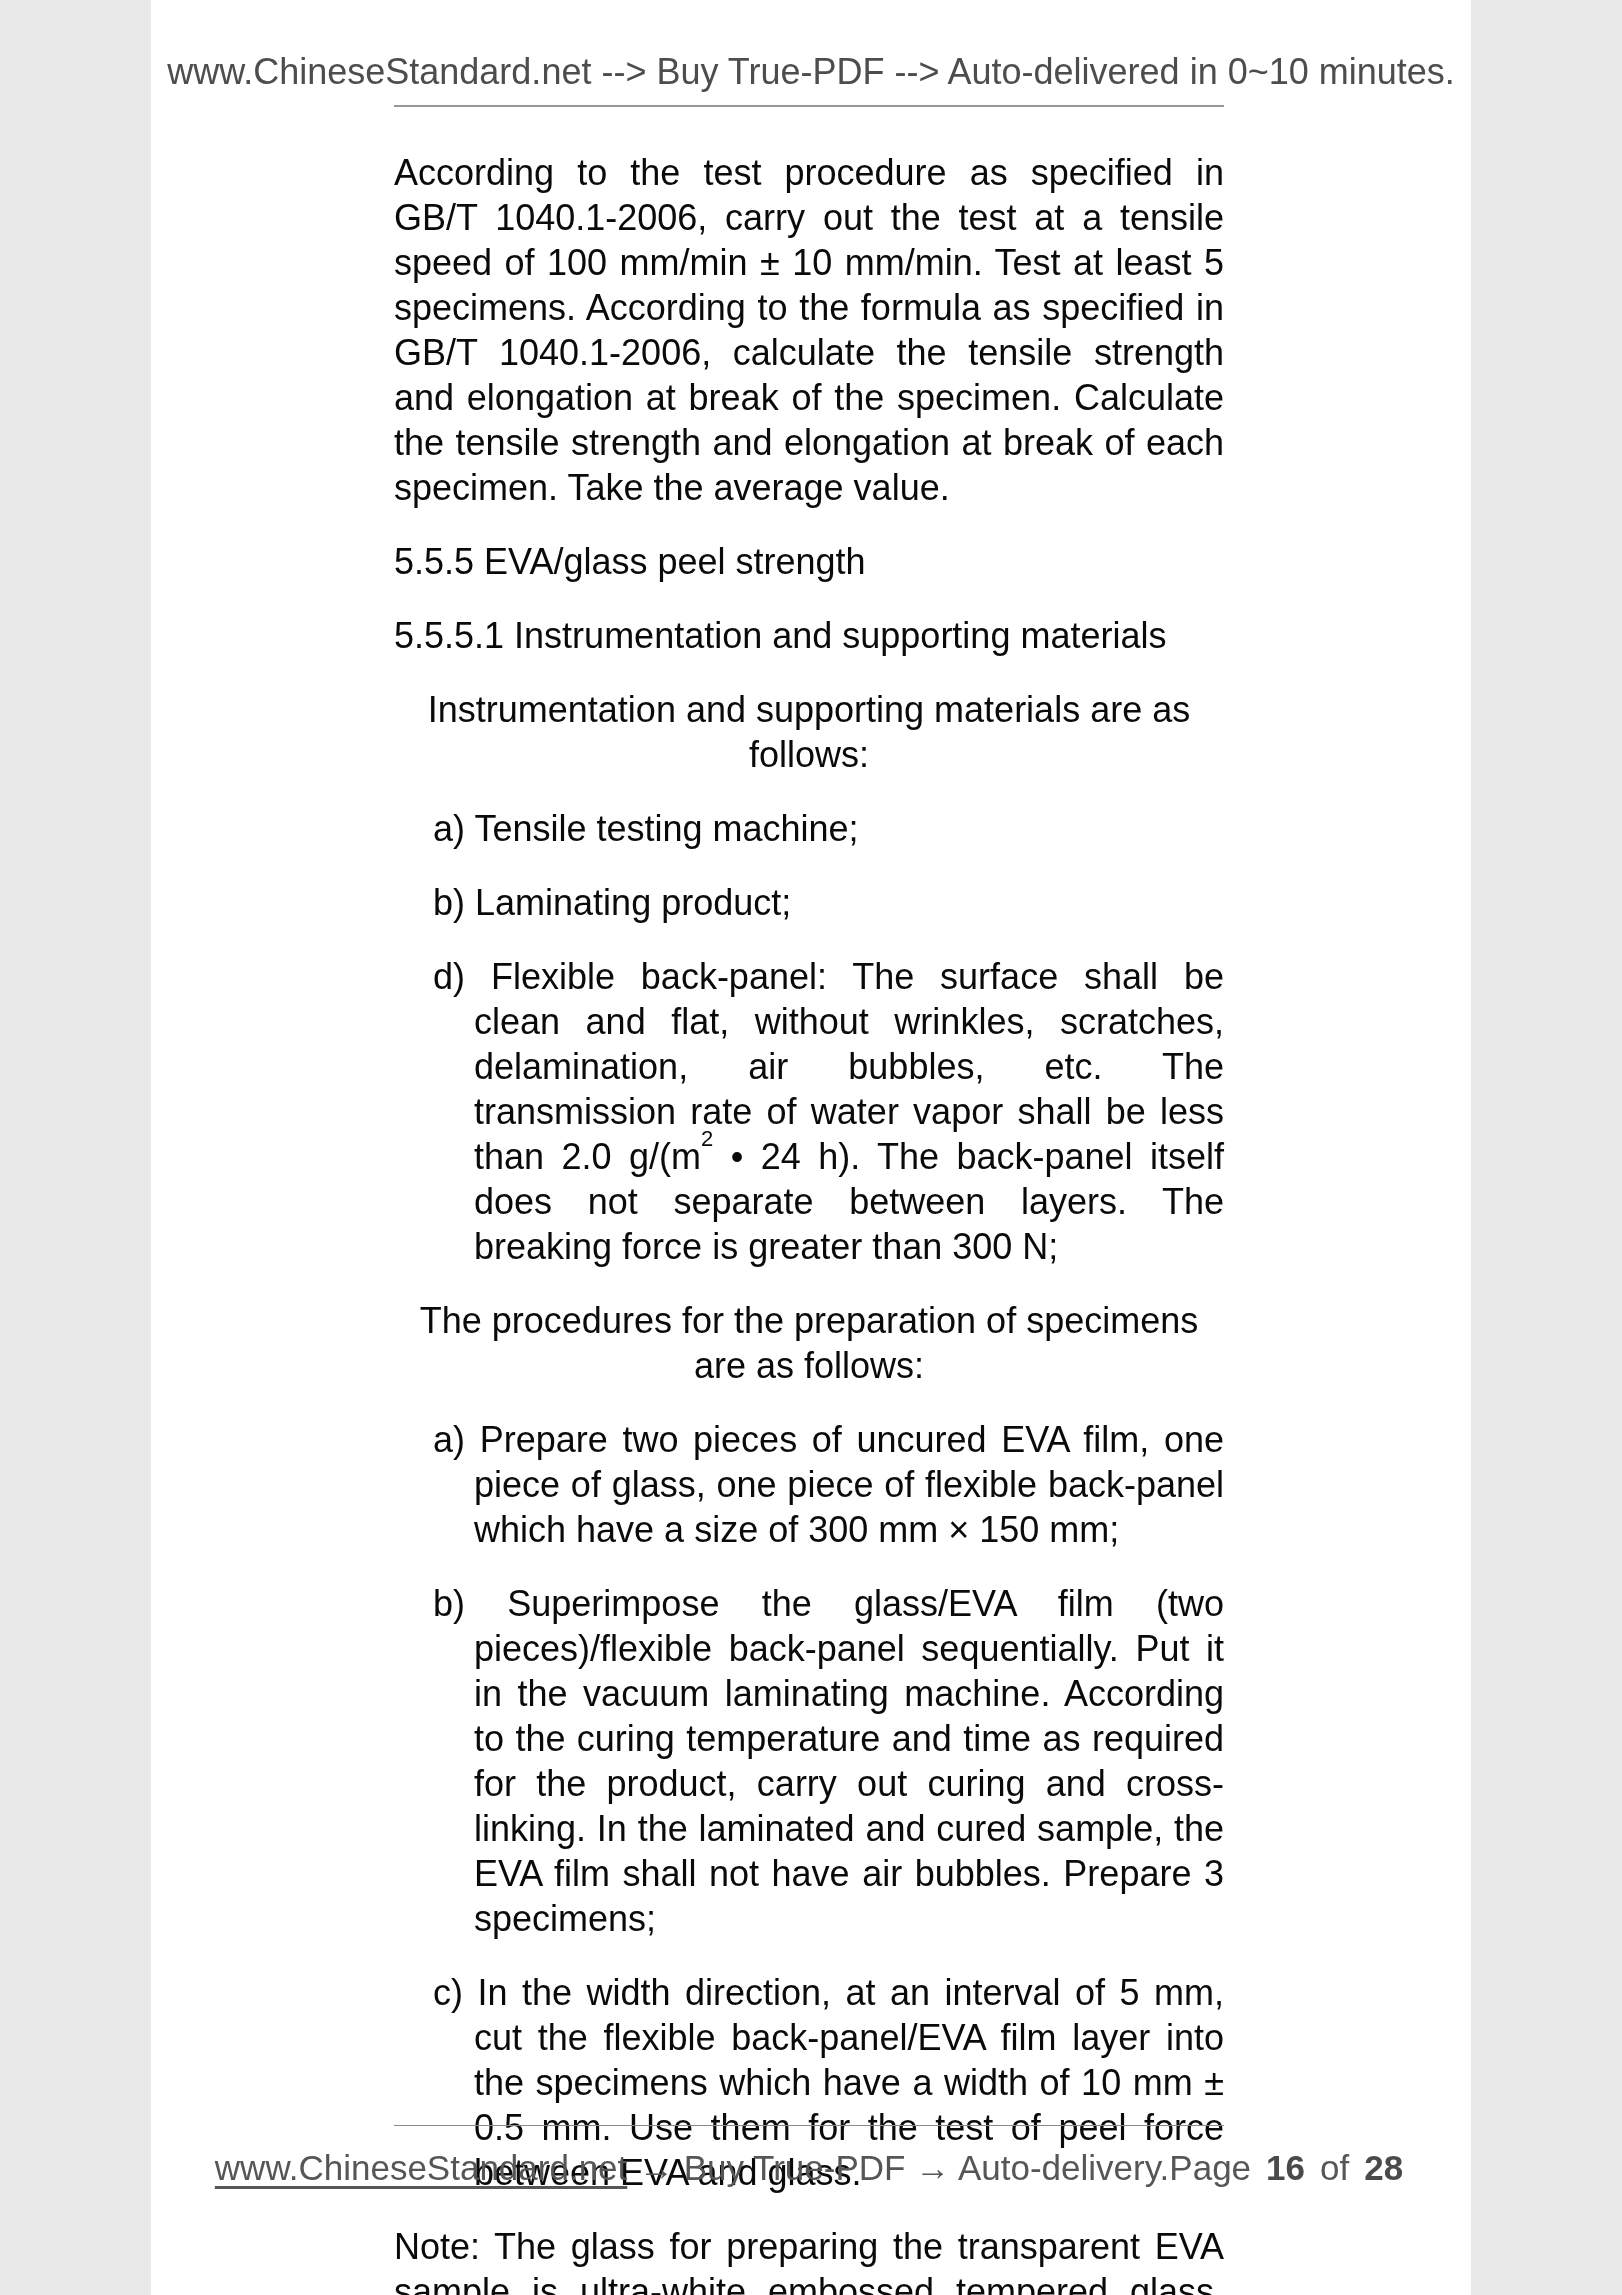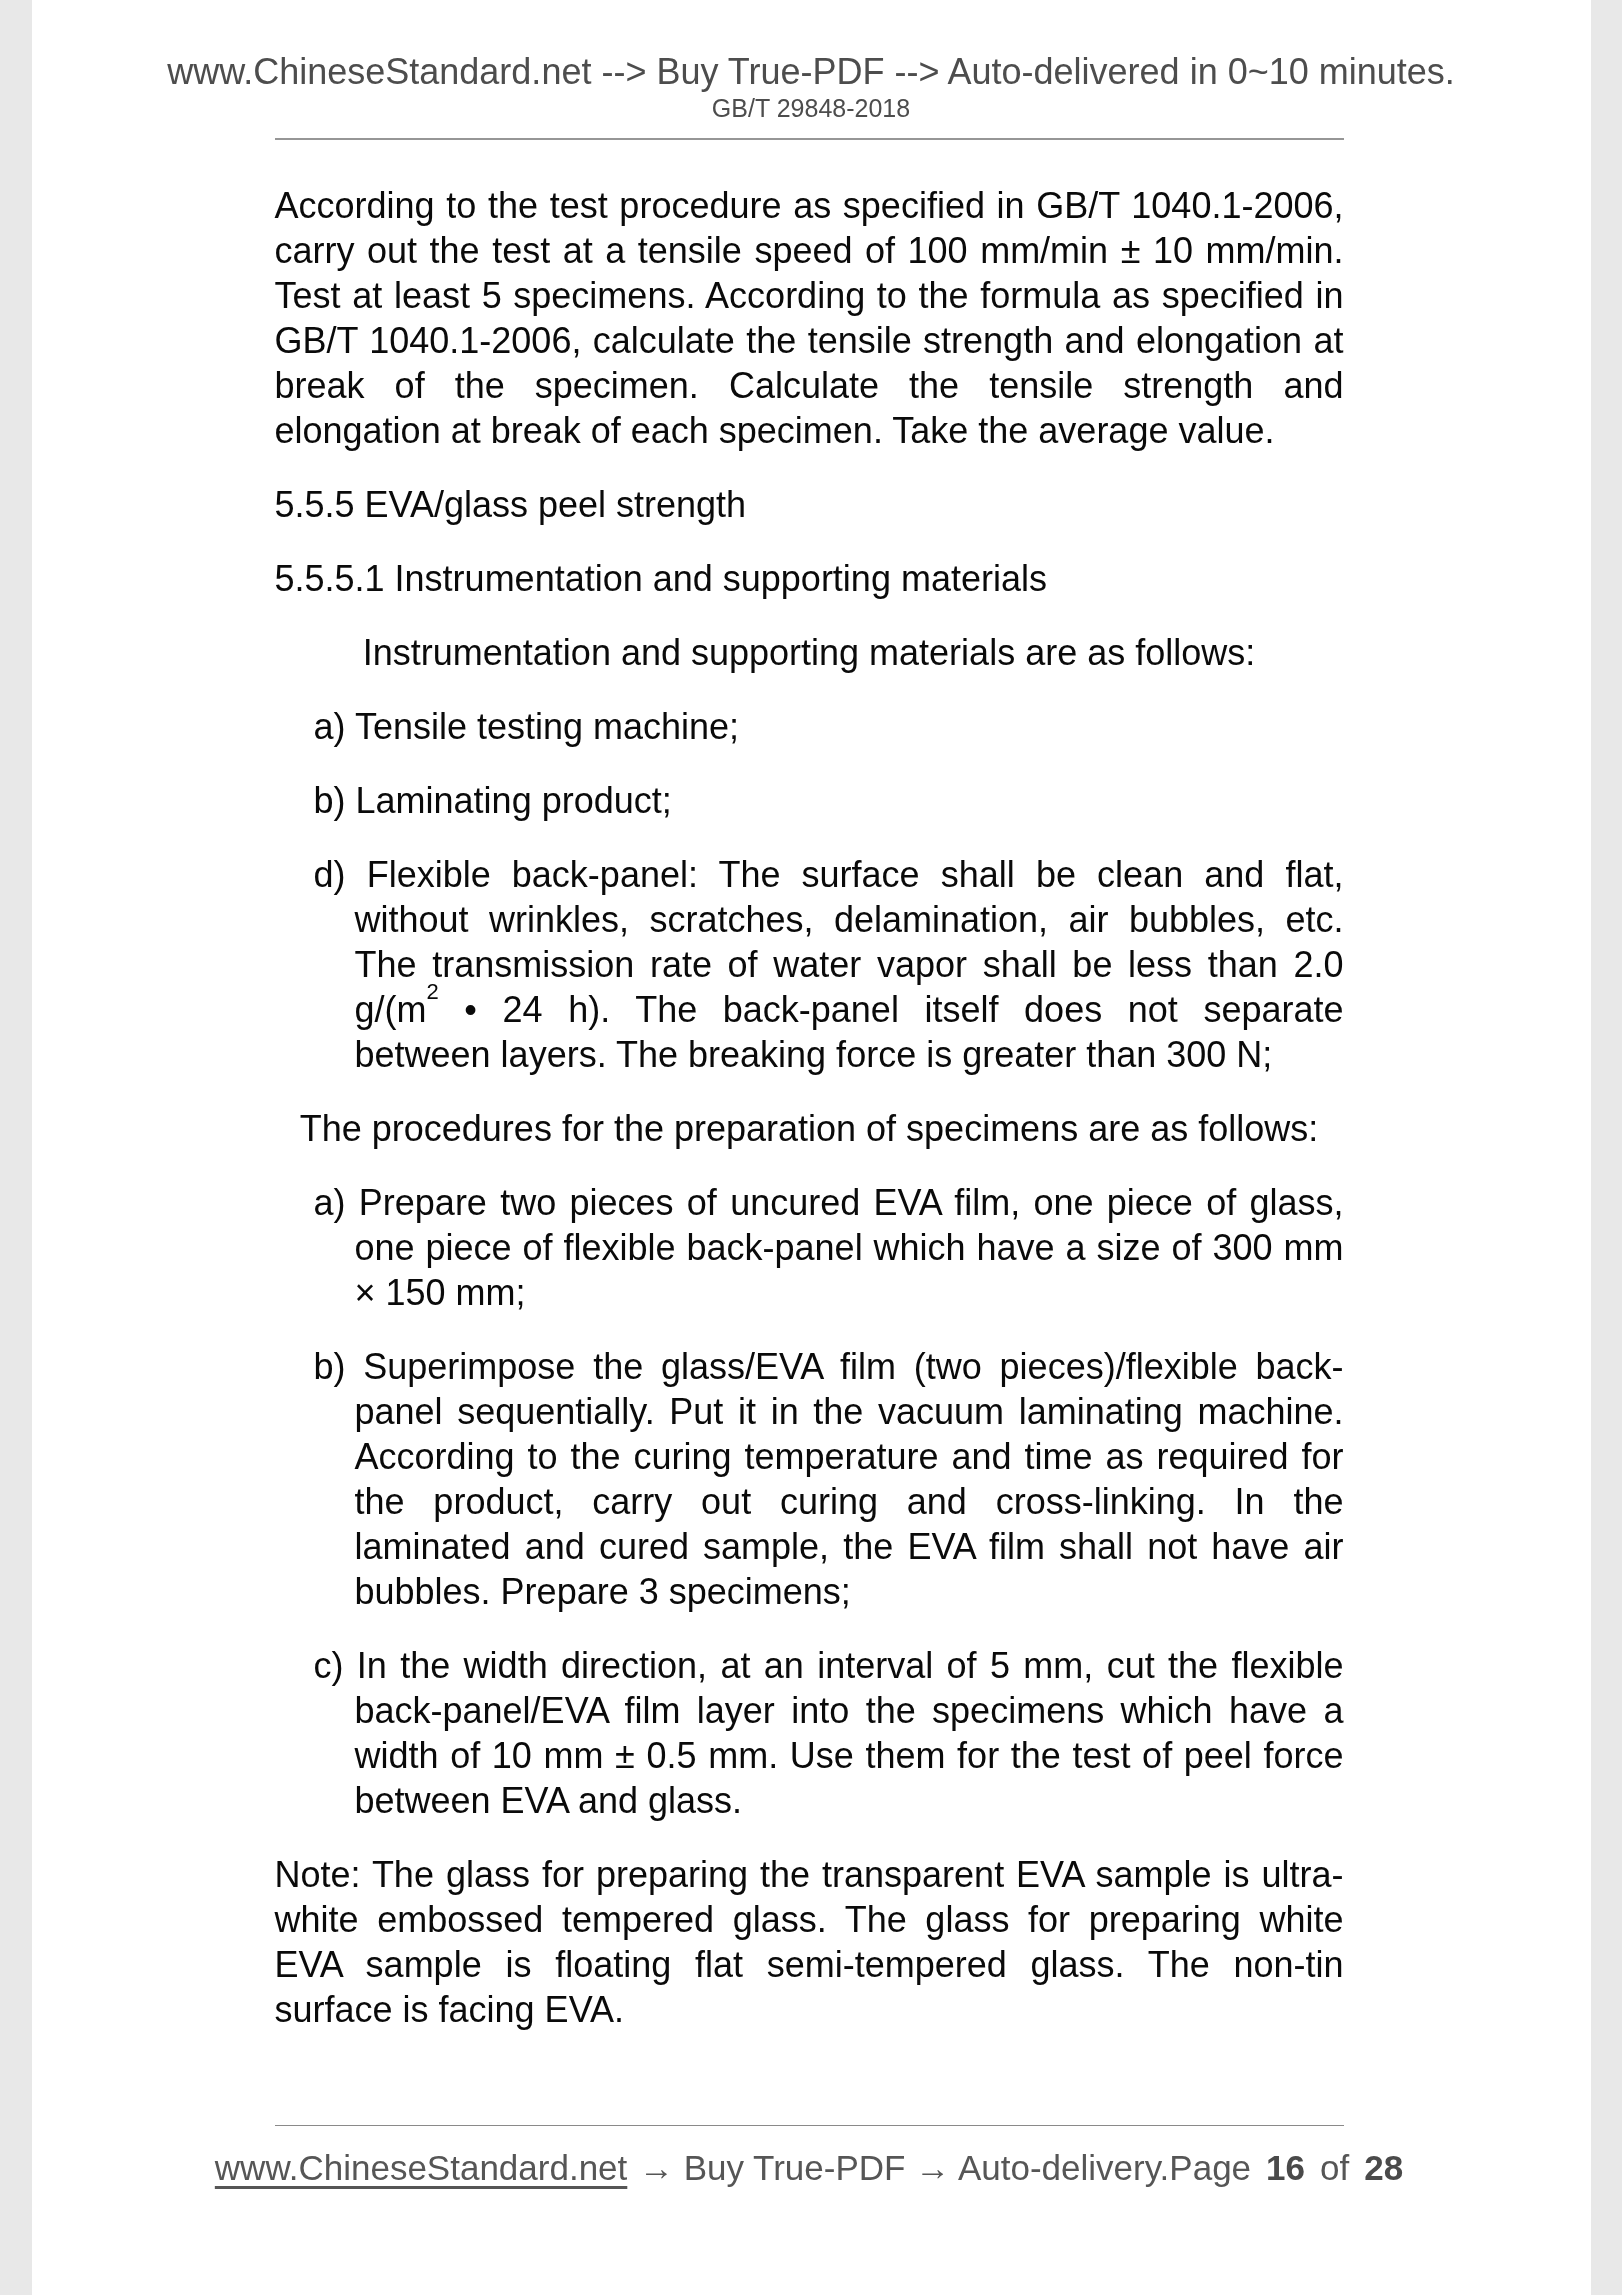--- a/index.html
+++ b/index.html
@@ -1,18 +1,18 @@
 <!DOCTYPE html>
 <html style="font-size:13.3px"><head>
 <meta charset="utf-8">
 <style>
   html, body { margin: 0; padding: 0; background: #e8e8e8; }
   .page {
     position: relative;
-    width: 1559px;
+    width: 1320px;
     height: 2295px;
     margin: 0 auto;
     background: #ffffff;
     font-family: "Liberation Sans", sans-serif;
     color: #0a0a0a;
     overflow: hidden;
     box-sizing: border-box;
   }
 
   
@@ -99,21 +99,20 @@
   .footer-right .gap { margin-left: 15px; }
   .num { font-weight: bold; color: #4a4a4a; }
 </style>
 </head>
 <body>
 
 <div class="page">
 
   <header class="page-header">
     <div class="header-banner">www.ChineseStandard.net --&gt; Buy True-PDF --&gt; Auto-delivered in 0~10 minutes.</div>
-    <div class="doc-number">GB/T 29848-2018</div>
     <hr class="header-divider">
   </header>
 
   <main class="content">
 
     <p class="para">According to the test procedure as specified in GB/T 1040.1-2006, carry out the test at a tensile speed of 100 mm/min ± 10 mm/min. Test at least 5 specimens. According to the formula as specified in GB/T 1040.1-2006, calculate the tensile strength and elongation at break of the specimen. Calculate the tensile strength and elongation at break of each specimen. Take the average value.</p>
 
     <h3 class="heading">5.5.5 EVA/glass peel strength</h3>
 
     <h3 class="heading">5.5.5.1 Instrumentation and supporting materials</h3>

